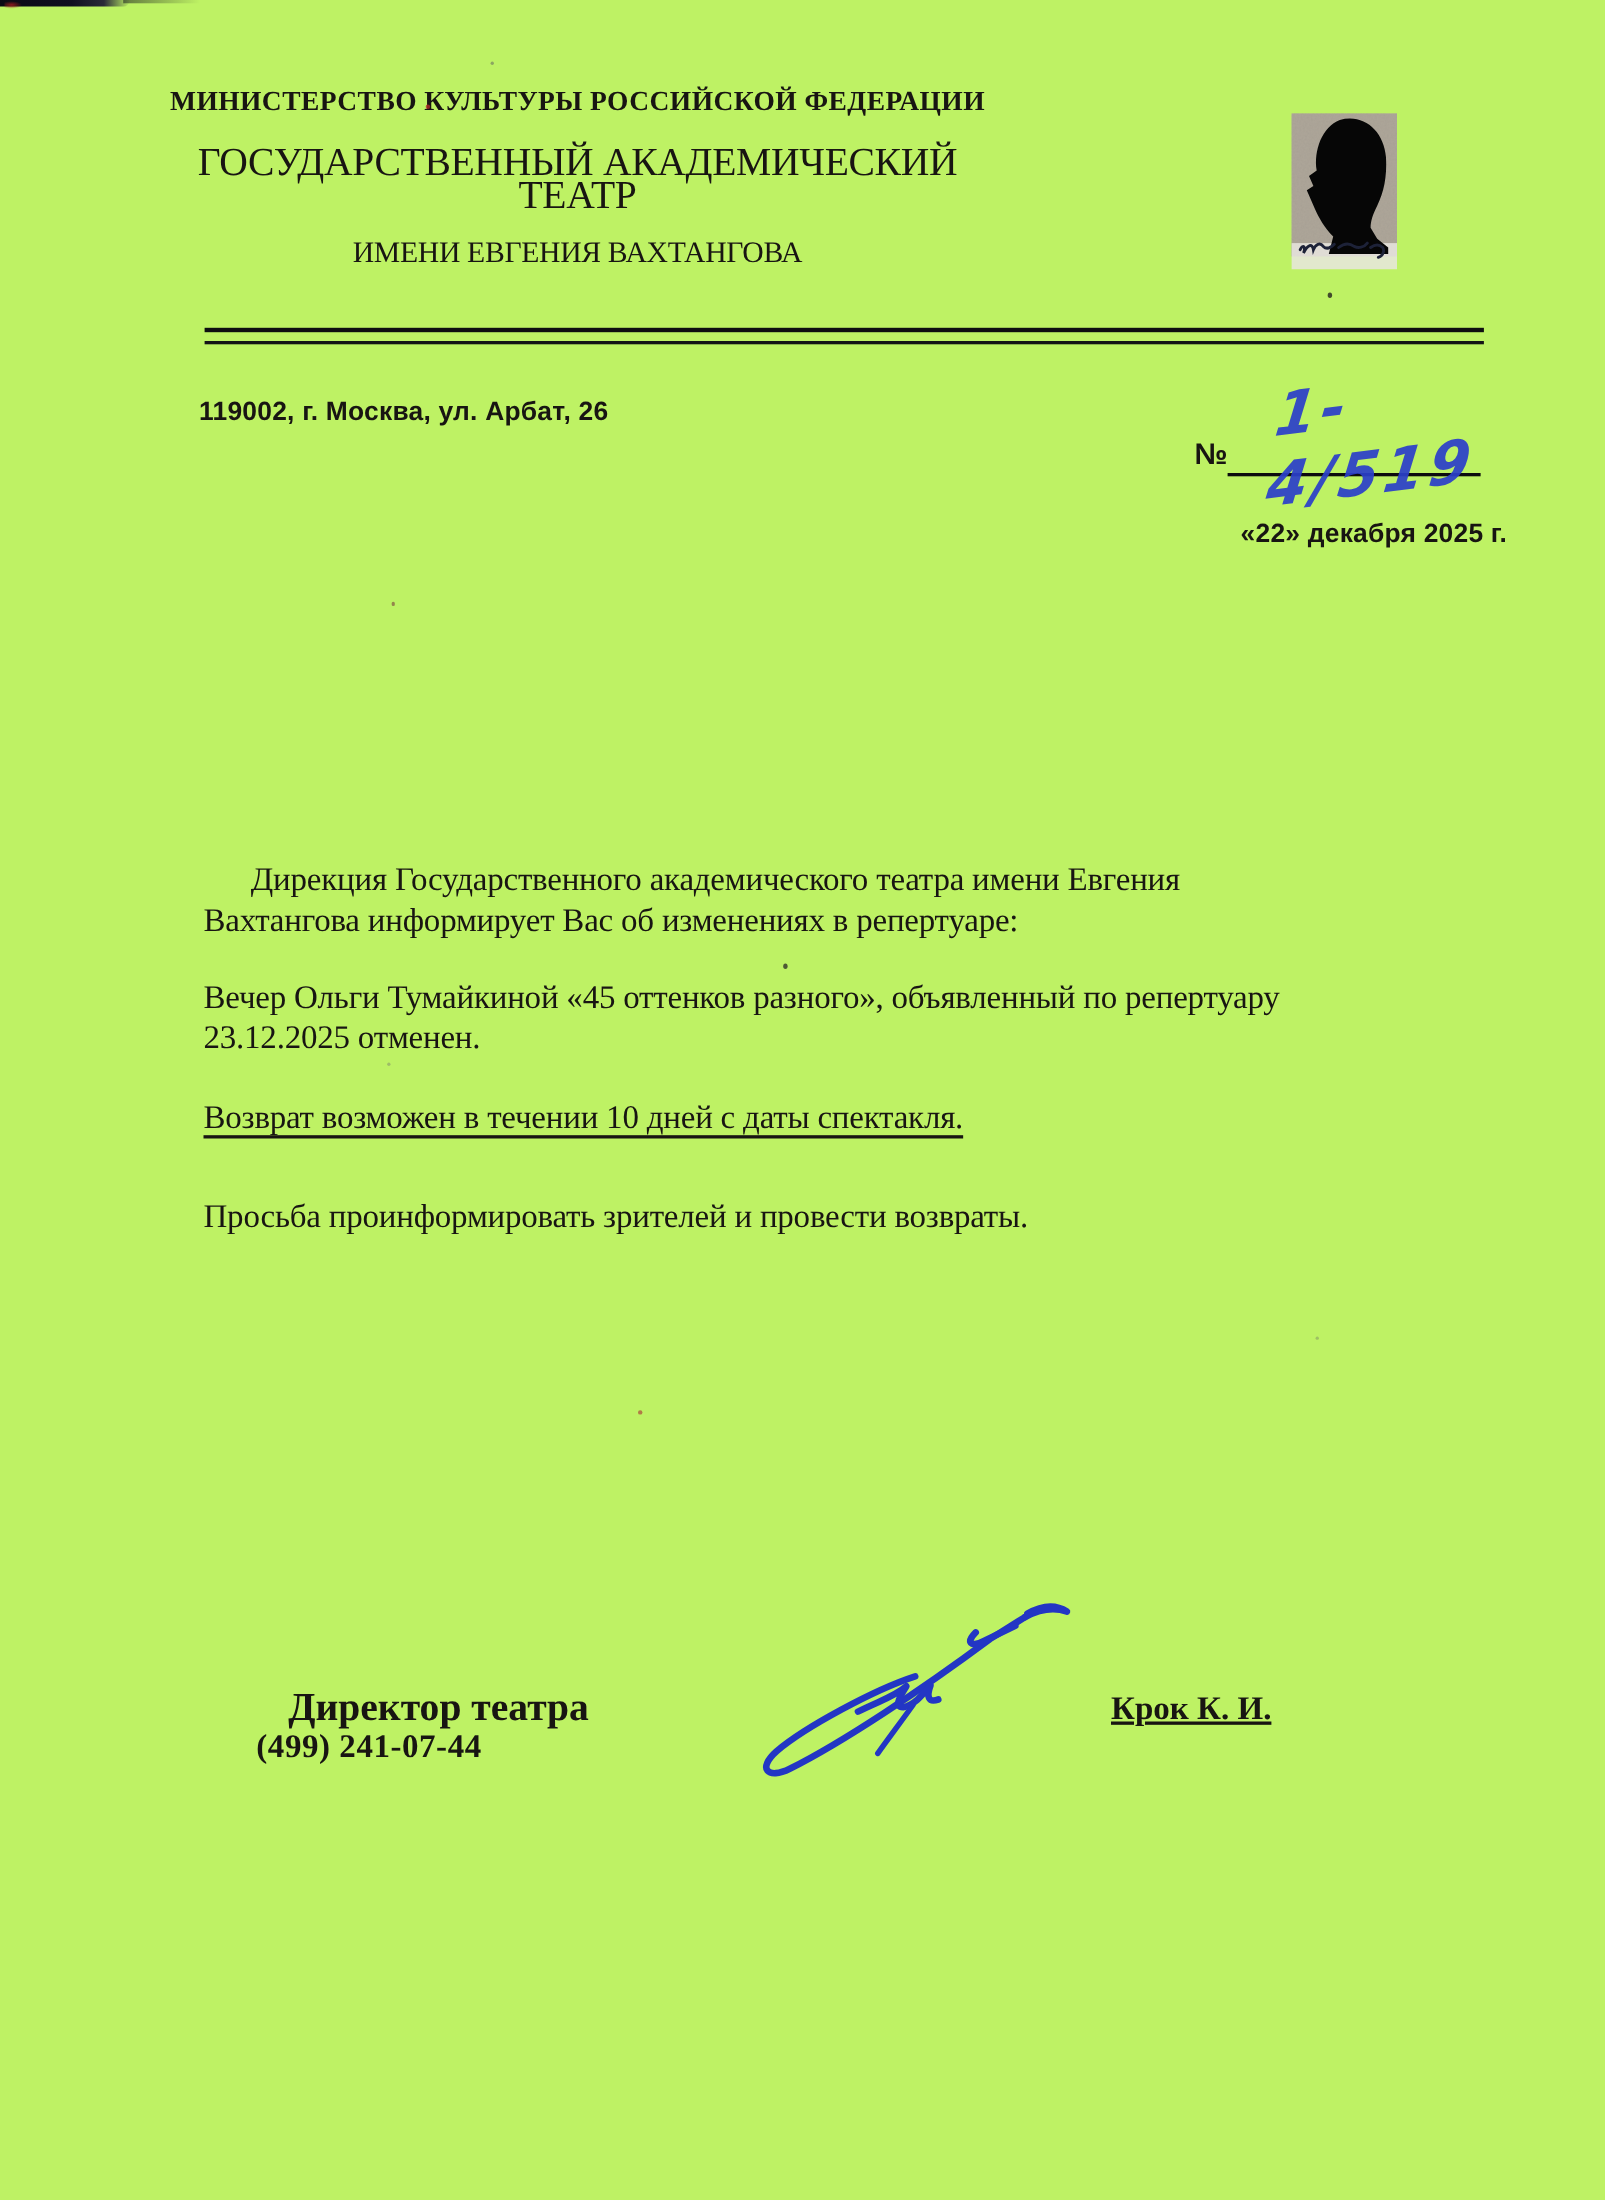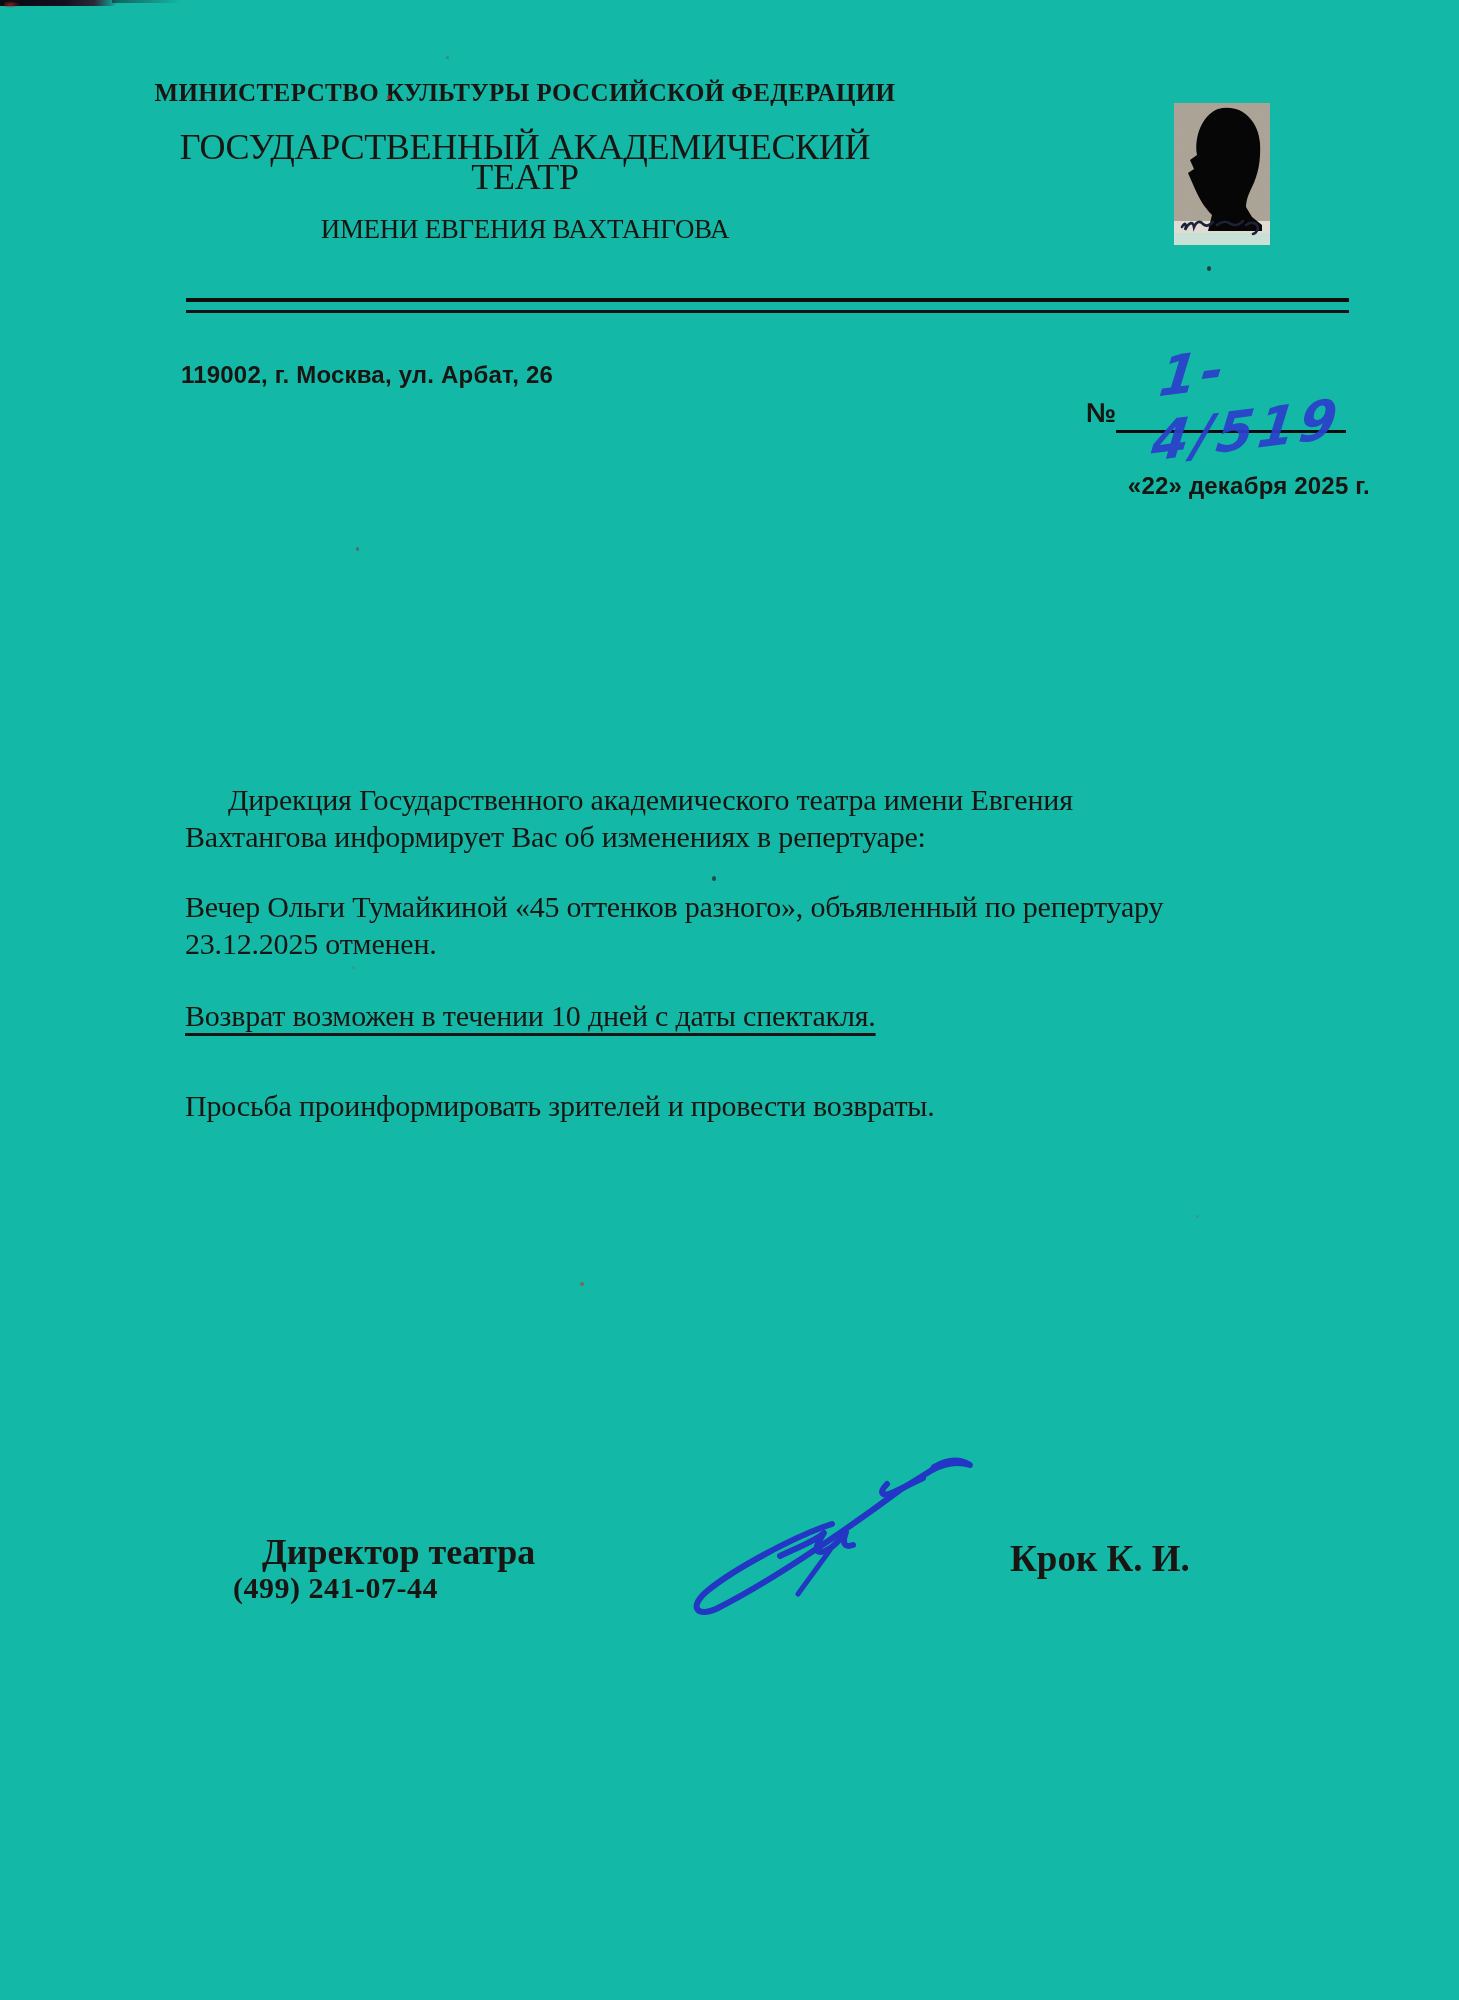--- a/index.html
+++ b/index.html
@@ -1,19 +1,19 @@
 <!DOCTYPE html>
 <html><head>
 <meta charset="utf-8">
 <style>
   html,body{margin:0;padding:0;background:#e8e8e8;}
   .page{
     position:relative;
     width:1459px;height:2000px;
-    background:#14b8a6;
+    background:#bef264;
     overflow:hidden;
     font-family:"Liberation Serif", serif;
     color:#181512;
   }
   .abs{position:absolute;}
   .sans{font-family:"Liberation Sans", sans-serif;}
 
   
   .edge-smear{
     left:0;top:0;width:118px;height:6px;
@@ -70,21 +70,21 @@
   .p1{left:185px;top:781px;width:1120px;text-indent:43px;}
   .p2{left:185px;top:888px;width:1190px;}
   .p3{left:185px;top:997px;width:1100px;
       text-decoration:underline;text-decoration-thickness:2.5px;text-underline-offset:7px;}
   .p4{left:185px;top:1087px;width:1100px;}
 
   
   .dir-title{left:235px;top:1531px;font-weight:bold;font-size:36px;margin-left:27px;}
   .dir-phone{left:233px;top:1571px;font-weight:bold;font-size:30px;letter-spacing:.5px;}
   .sig{left:680px;top:1432px;width:330px;height:185px;}
-  .sig-name{left:1010px;top:1537px;font-weight:bold;font-size:37px;}
+  .sig-name{left:1010px;top:1537px;font-weight:bold;font-size:30px;text-decoration:underline;}
 
   
   .speck{width:4px;height:4px;border-radius:50%;}
   .s1{left:387px;top:95px;background:rgba(178,40,40,.8);}
   .s2{left:446px;top:56px;background:rgba(90,90,95,.5);width:3px;height:3px;}
   .s3{left:356px;top:547px;background:rgba(120,60,60,.6);width:3px;height:4px;}
   .s4{left:712px;top:876px;background:rgba(40,38,36,.75);width:4px;height:5px;}
   .s5{left:580px;top:1282px;background:rgba(170,60,55,.65);}
   .s6{left:1207px;top:266px;background:rgba(35,33,30,.8);width:4px;height:5px;}
   .s7{left:352px;top:966px;background:rgba(110,110,110,.4);width:3px;height:3px;}

